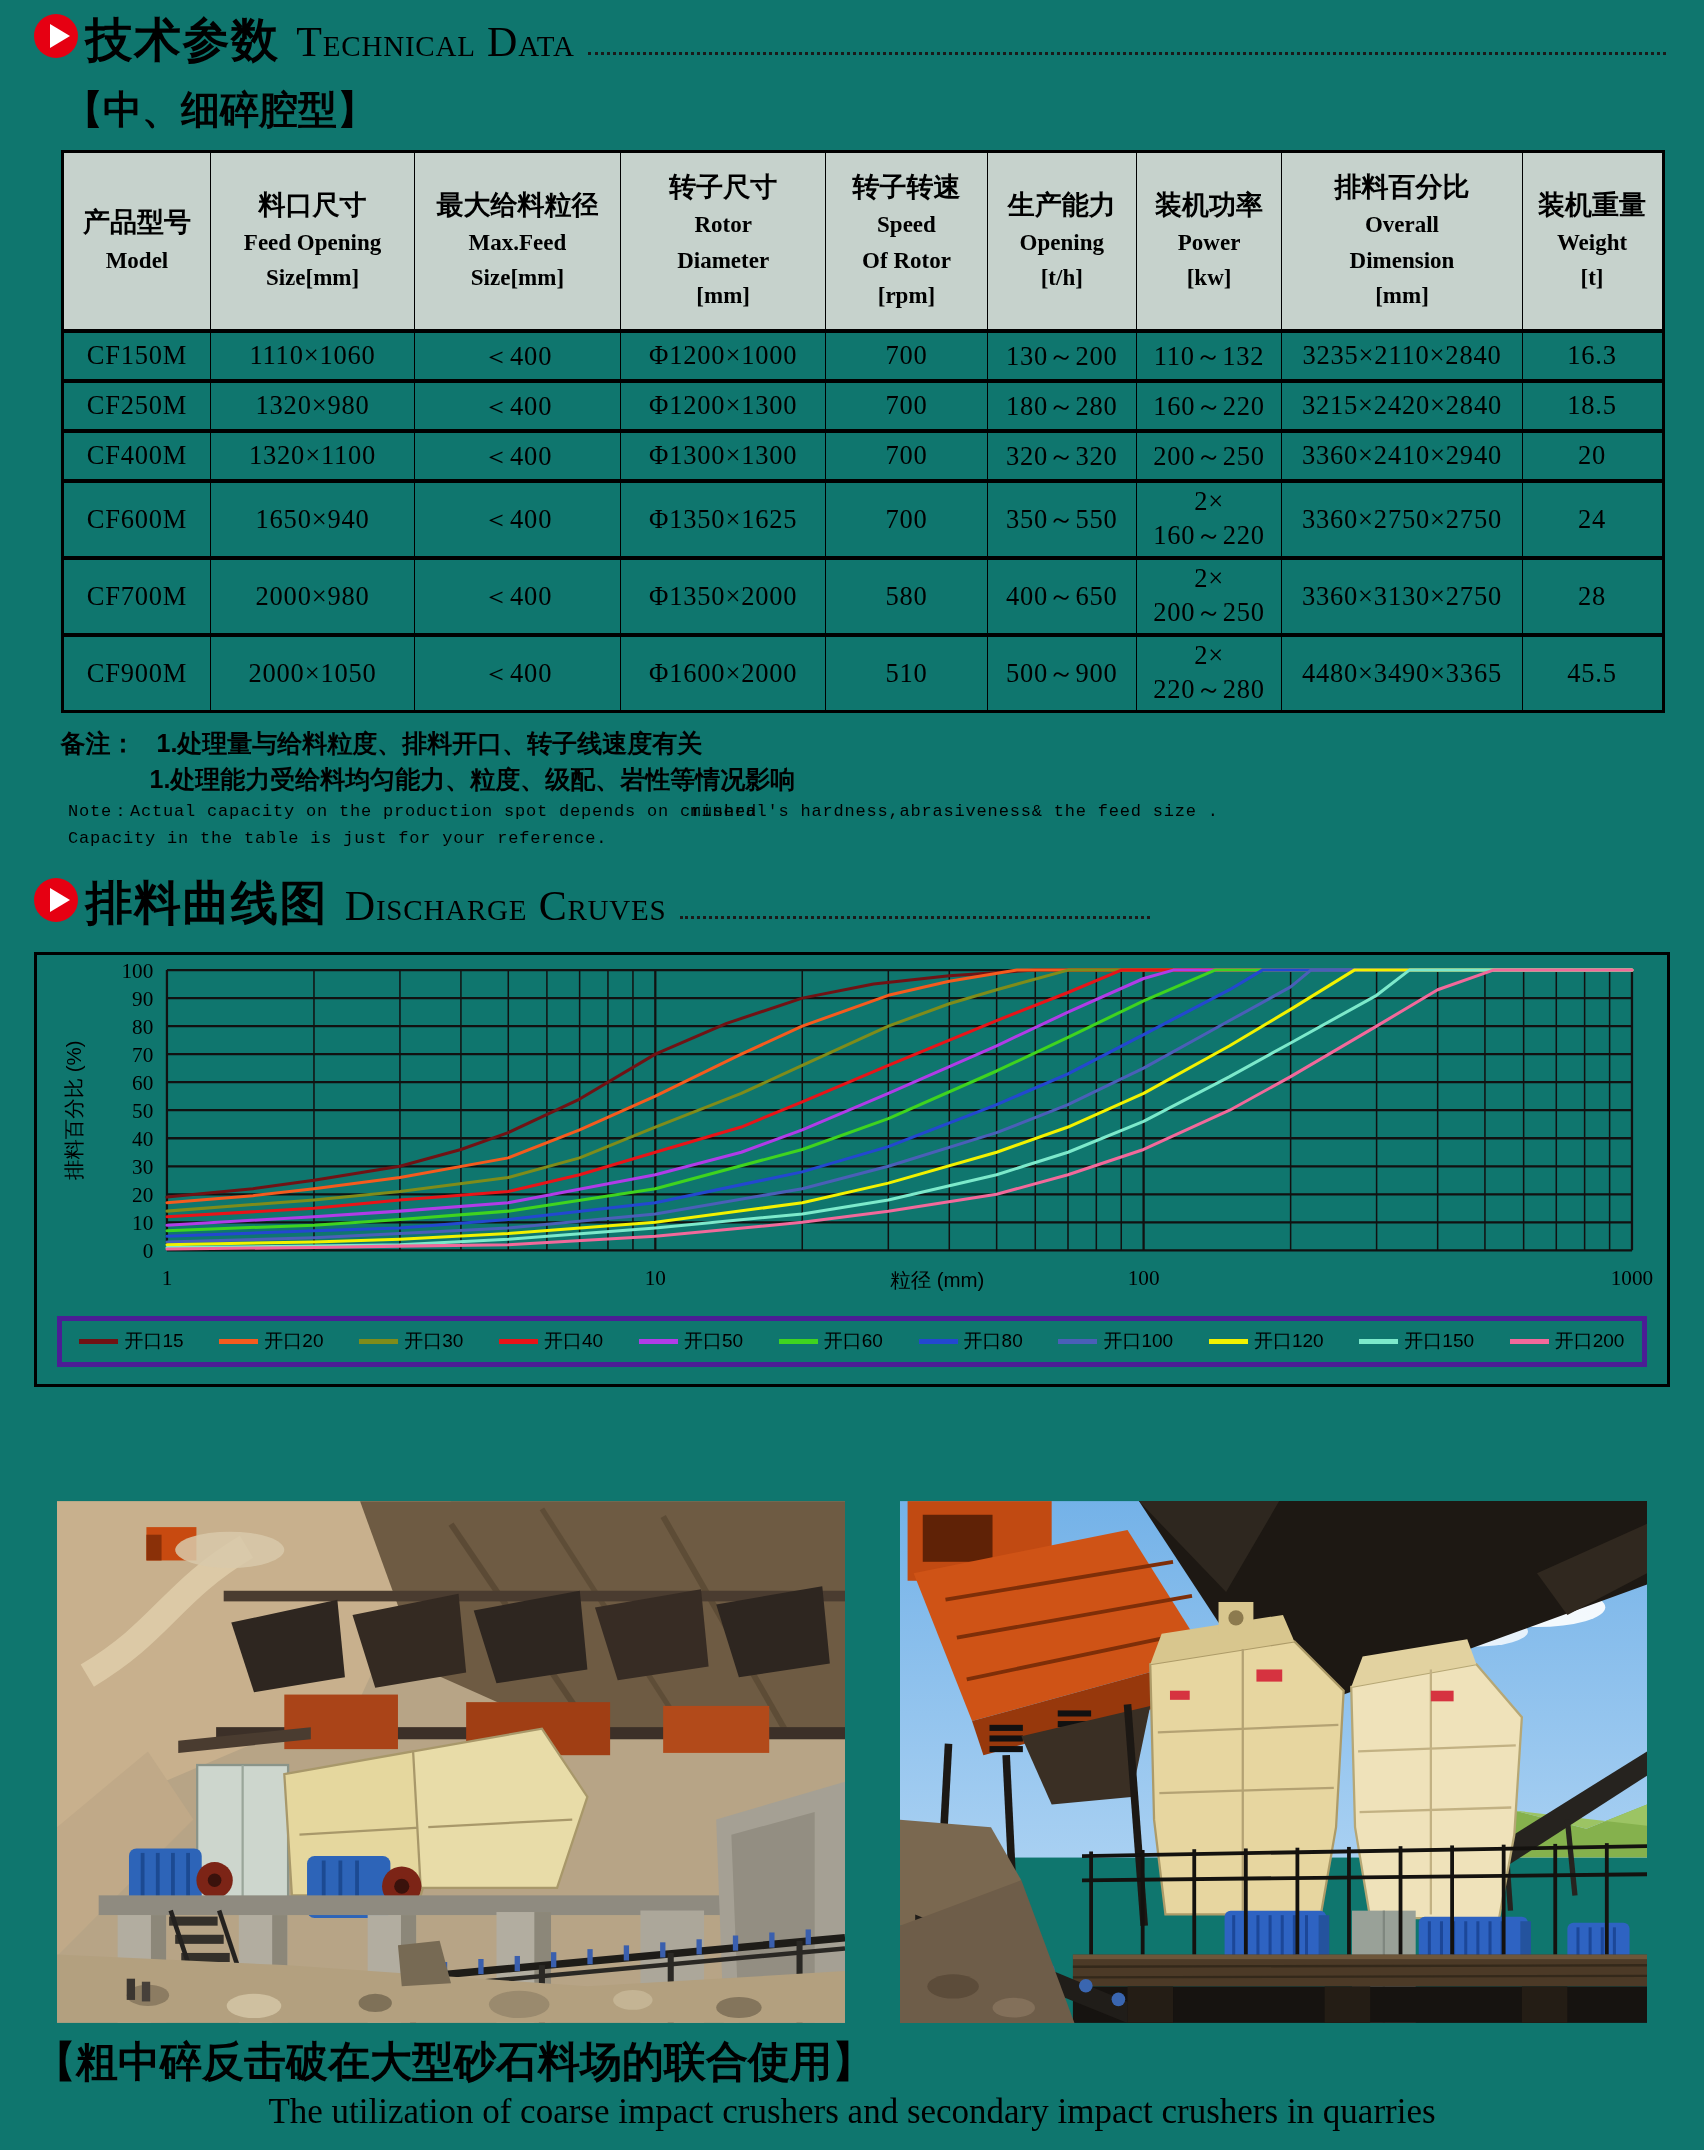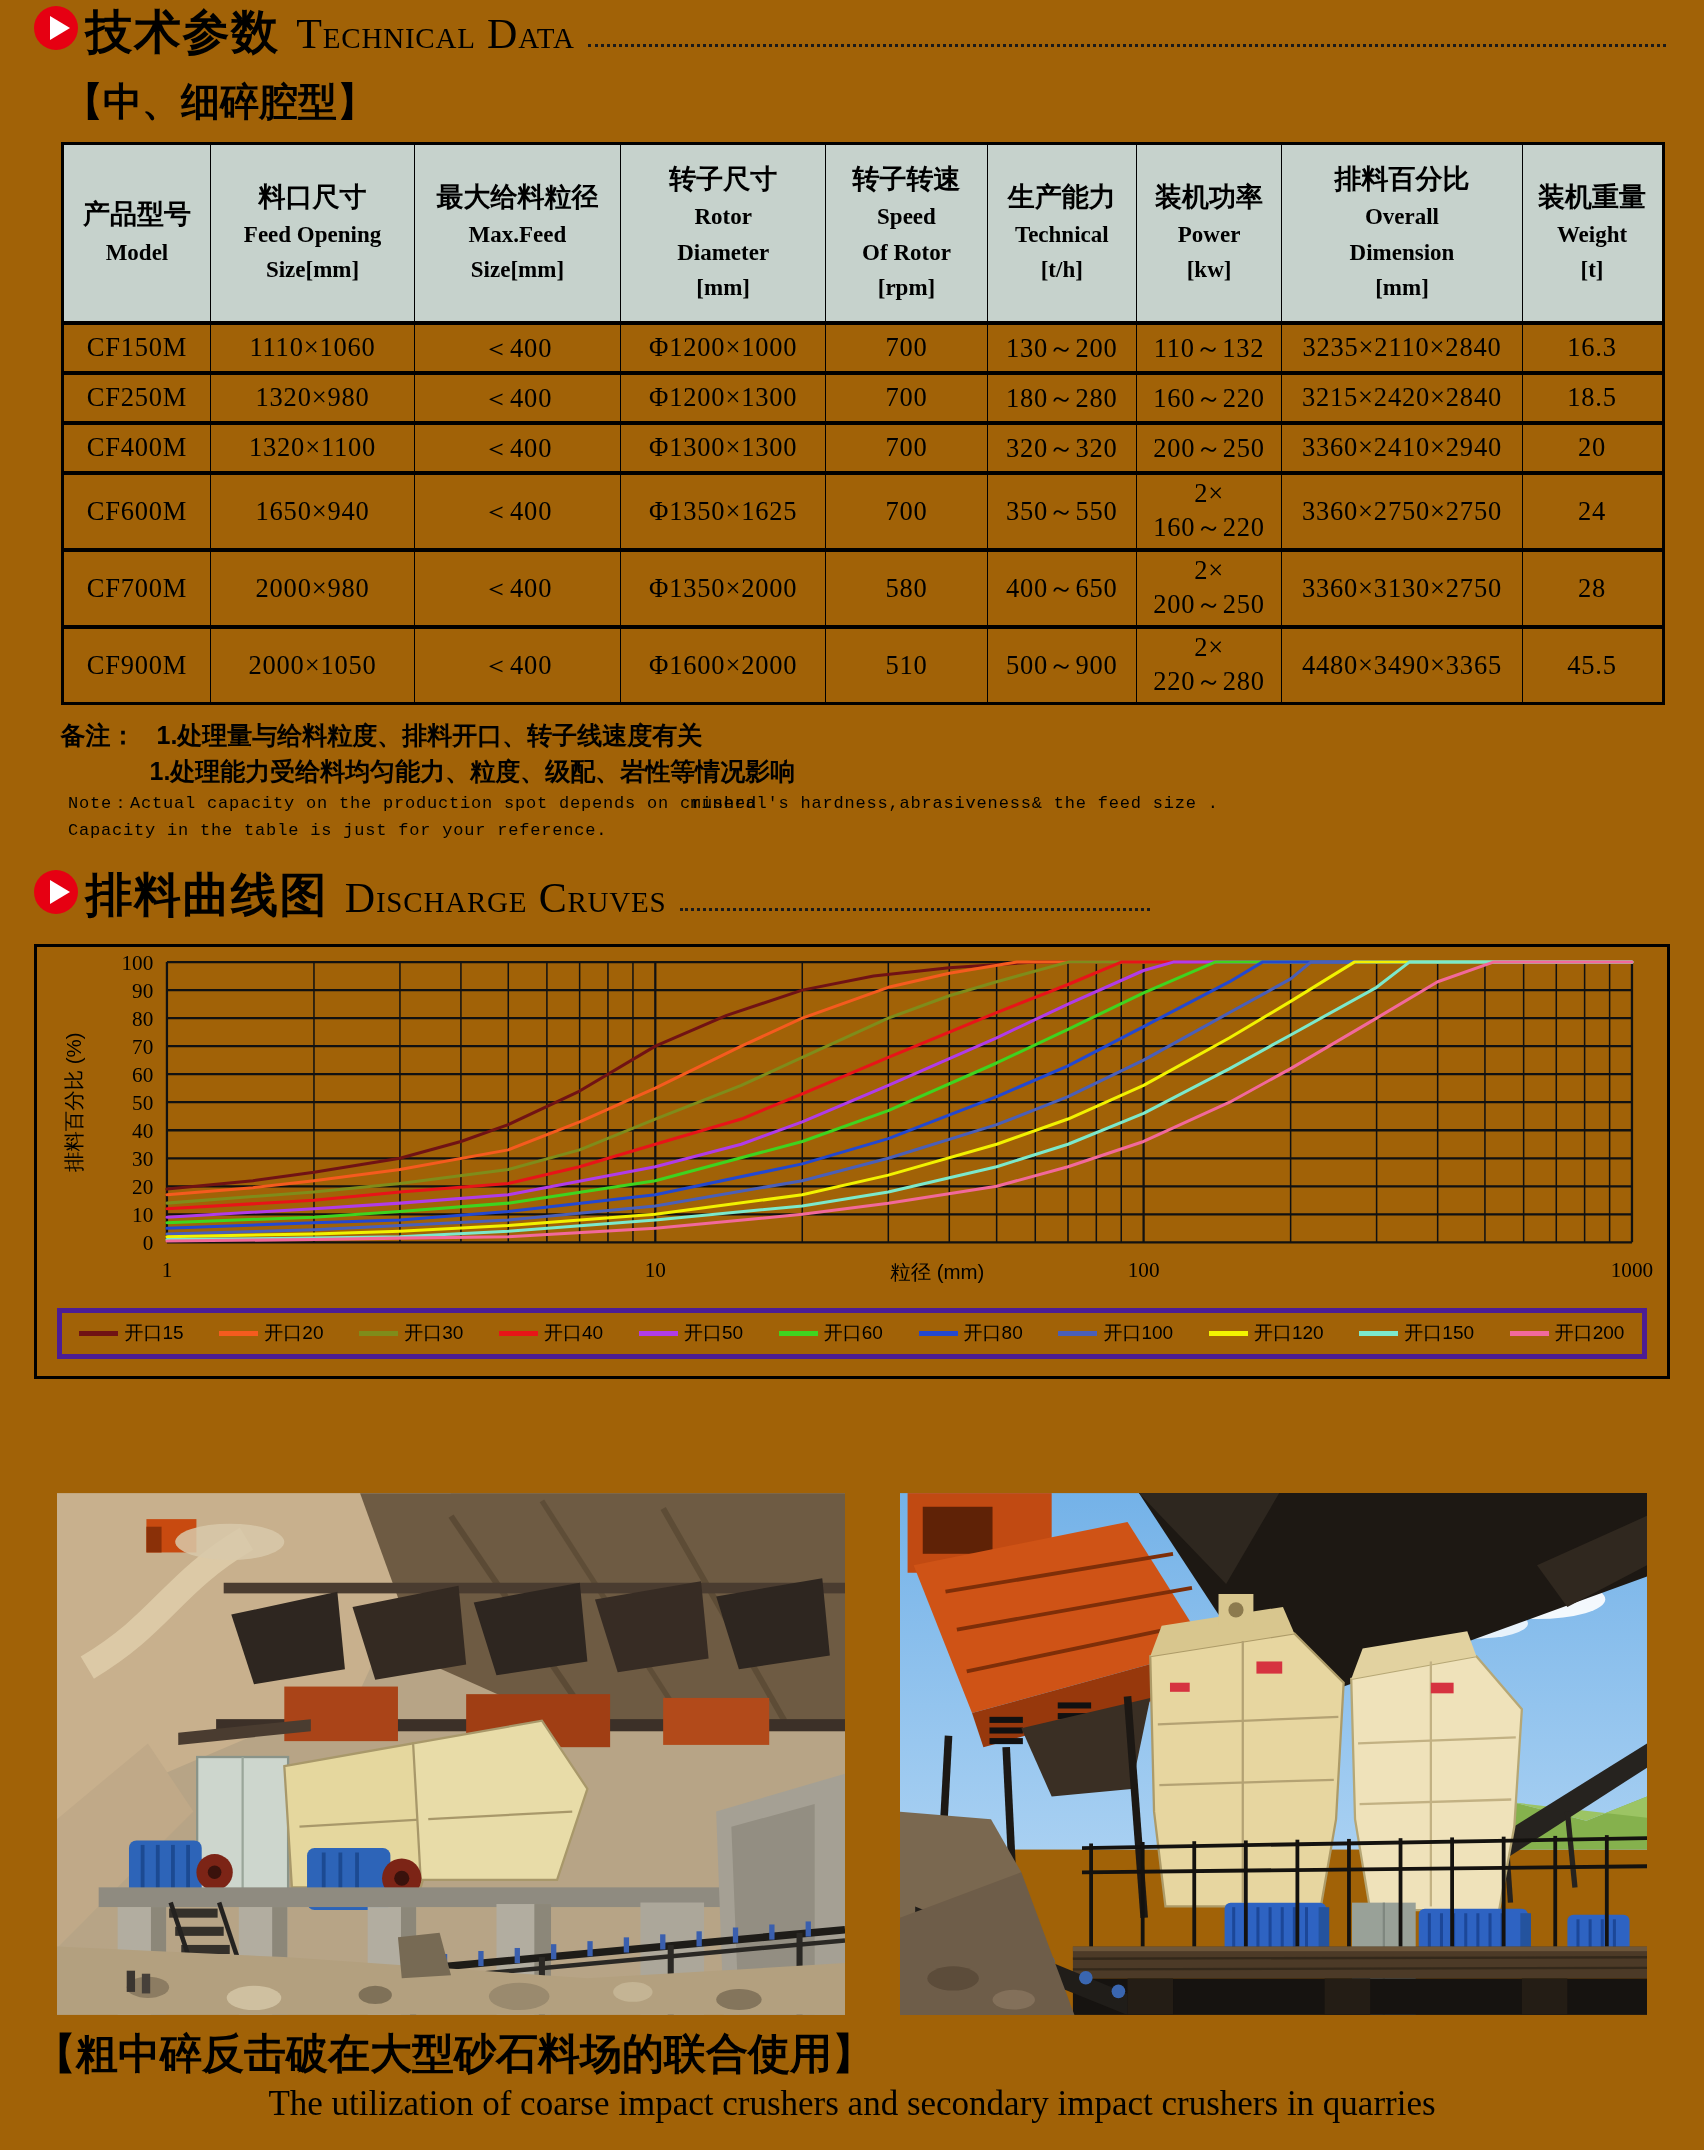--- a/index.html
+++ b/index.html
@@ -1,19 +1,19 @@
 <!DOCTYPE html>
 <html style="font-size:12px"><head>
 <meta charset="utf-8">
 <style>
   html,body{margin:0;padding:0;background:#ffffff;}
   .page{
     width:1704px;height:2151px;box-sizing:border-box;
-    padding:3px 34px 0 34px;position:relative;overflow:hidden;
-    font-family:"Liberation Serif","DejaVu Serif",serif;color:#000;background:#a16207;
+    padding:11px 34px 0 34px;position:relative;overflow:hidden;
+    font-family:"Liberation Serif","DejaVu Serif",serif;color:#000;background:#0f766e;
   }
   
   .sec-header{display:flex;align-items:flex-end;margin-top:3px;}
   .play-icon{
     width:44px;height:44px;border-radius:50%;background:#e60012;
     position:relative;flex:0 0 44px;margin-bottom:4.5px;
   }
   .play-icon::after{
     content:"";position:absolute;left:16px;top:10px;
     border-left:20.5px solid #fff;border-top:12px solid transparent;border-bottom:12px solid transparent;
@@ -116,21 +116,21 @@
             <div class="hen">[mm]</div>
           </th>
           <th>
             <div class="hcn">转子转速</div>
             <div class="hen">Speed</div>
             <div class="hen">Of Rotor</div>
             <div class="hen">[rpm]</div>
           </th>
           <th>
             <div class="hcn">生产能力</div>
-            <div class="hen">Technical</div>
+            <div class="hen">Opening</div>
             <div class="hen">[t/h]</div>
           </th>
           <th>
             <div class="hcn">装机功率</div>
             <div class="hen">Power</div>
             <div class="hen">[kw]</div>
           </th>
           <th>
             <div class="hcn">排料百分比</div>
             <div class="hen">Overall</div>

